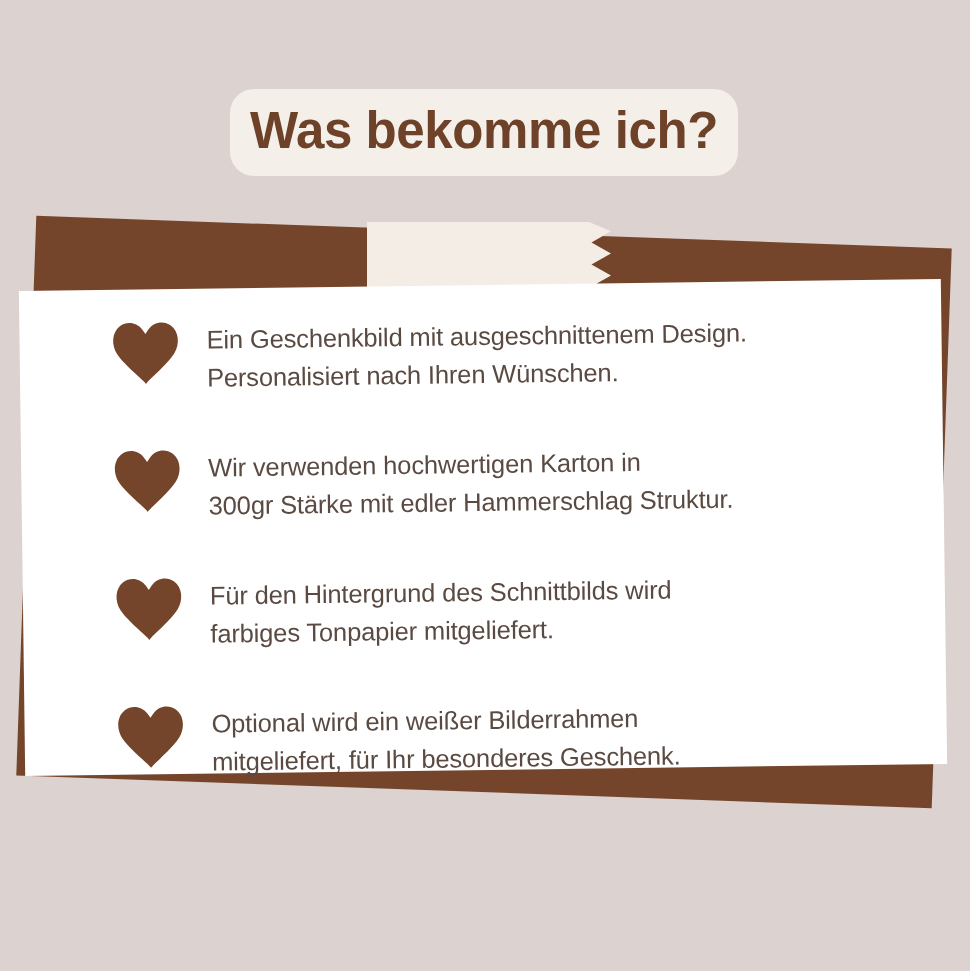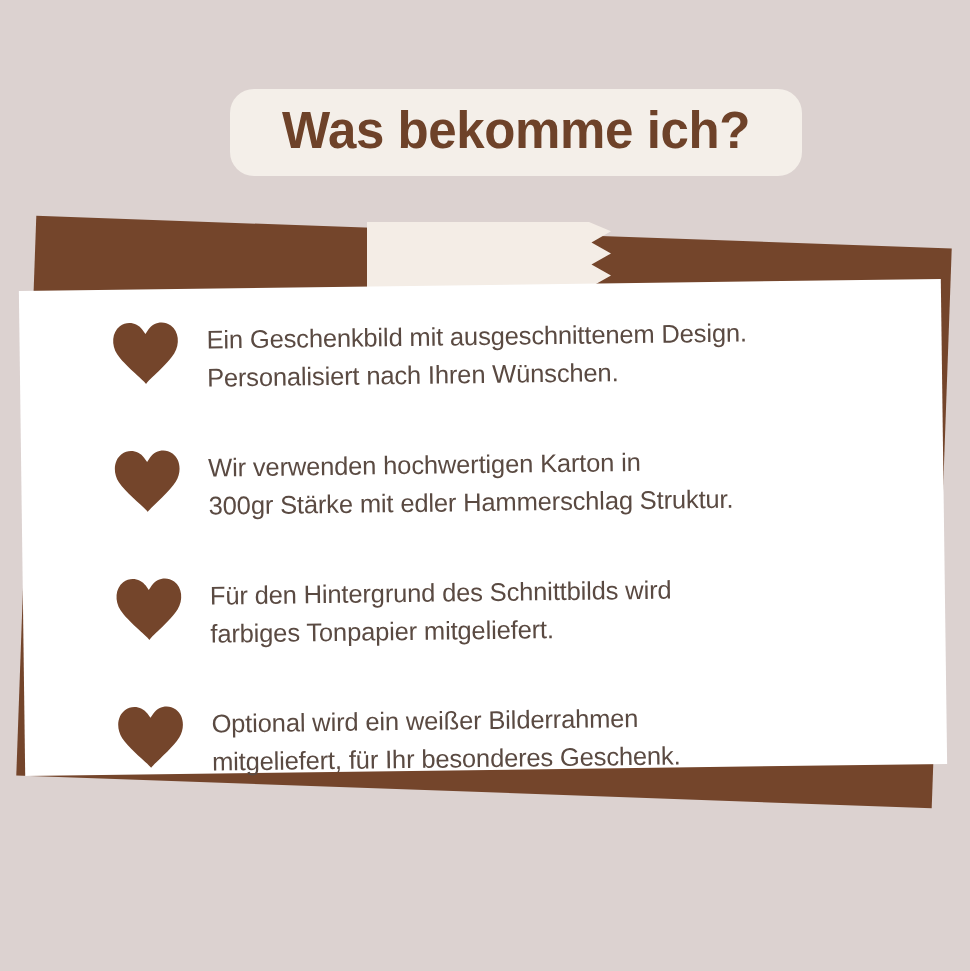--- a/index.html
+++ b/index.html
@@ -21,21 +21,21 @@
     height: 971px;
     background: #dcd2d0;
     overflow: hidden;
   }
 
   
   .title-pill {
     position: absolute;
     left: 230px;
     top: 89px;
-    width: 572px;
+    width: 508px;
     height: 87px;
     background: #f4efe9;
     border-radius: 24px;
     display: flex;
     align-items: center;
     justify-content: center;
     z-index: 40;
   }
 
   .title-text {

